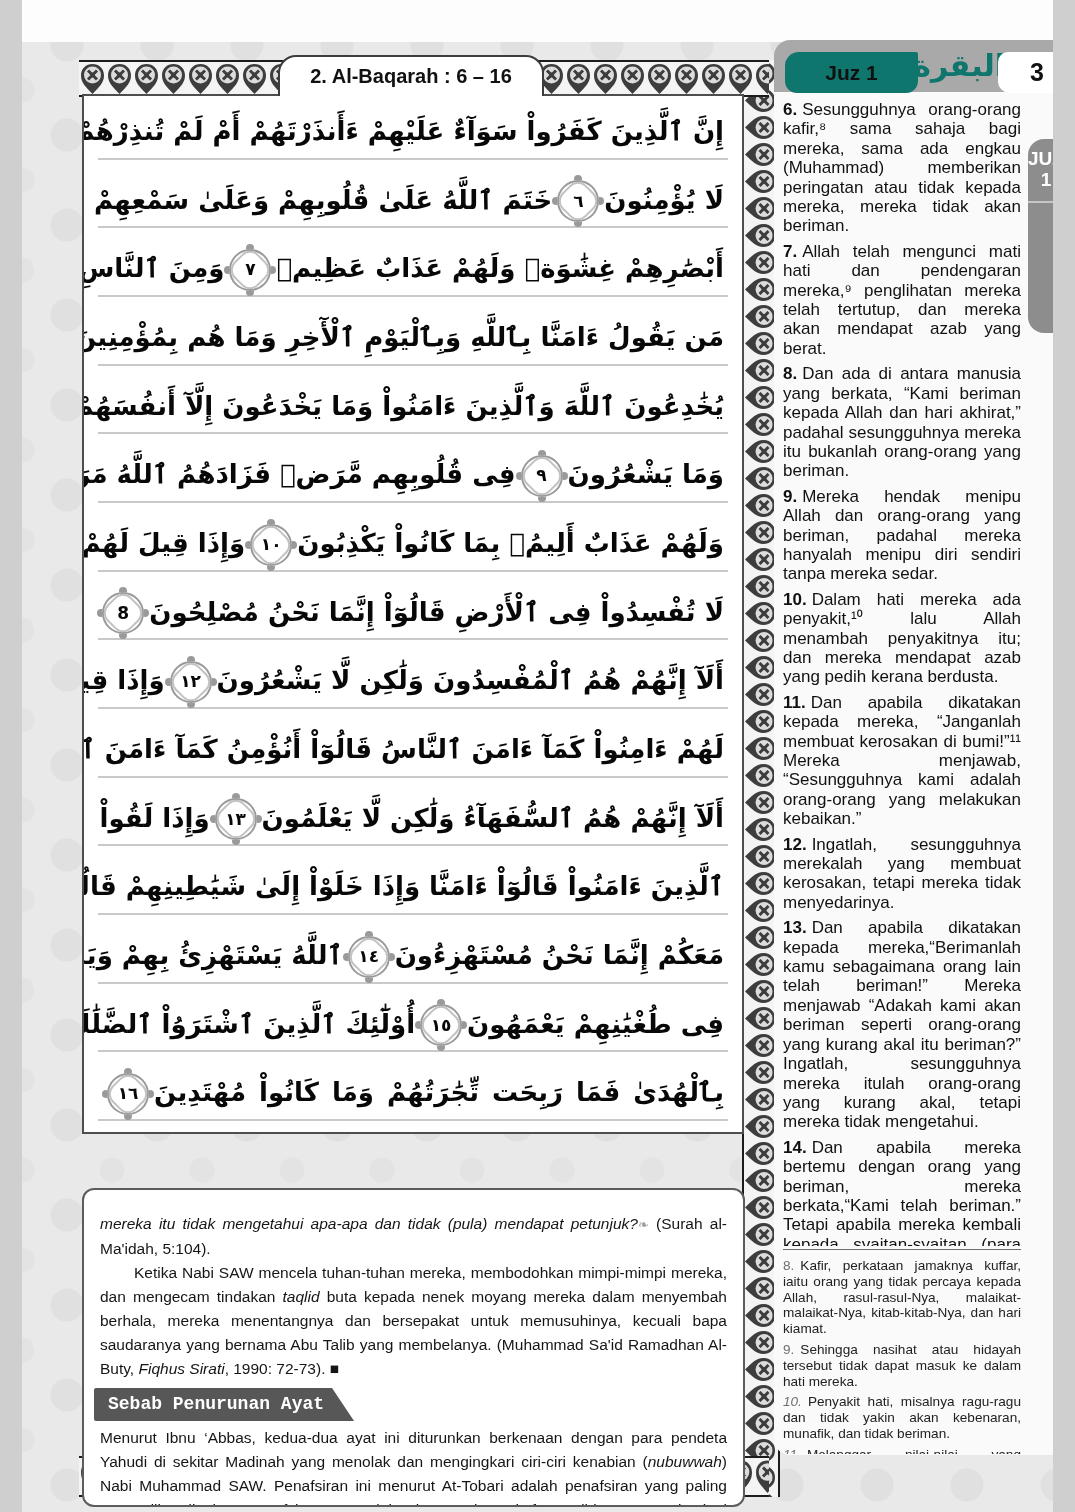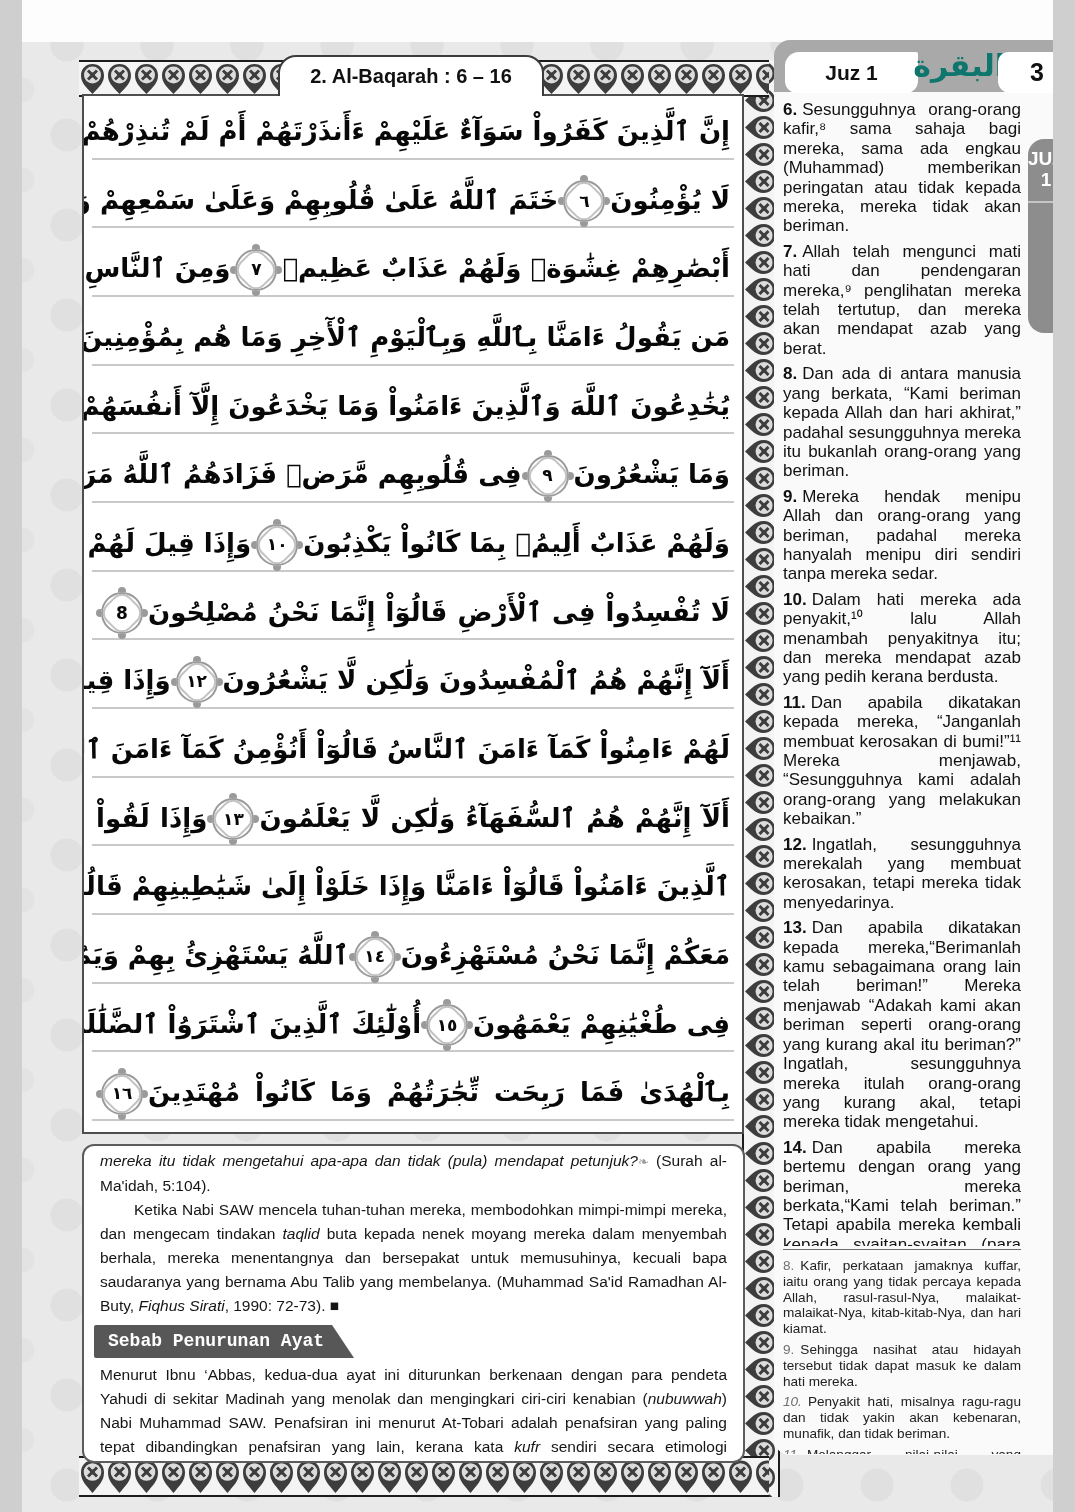--- a/index.html
+++ b/index.html
@@ -7,42 +7,42 @@
   #page { position:relative; width:1031px; height:1512px; margin:0 auto; background:#e9e9e9; overflow:hidden; }
 
   
   .band { position:absolute; border-top:2px solid #1c1c1c; border-bottom:2px solid #1c1c1c; background:#f2f2f2; z-index:2; }
   .vstrip { position:absolute; border-left:2px solid #1c1c1c; border-right:2px solid #1c1c1c; background:#f2f2f2; z-index:1; }
   .band svg, .vstrip svg { display:block; }
 
   .white-top { position:absolute; left:0; top:0; width:1075px; height:42px; background:#fdfdfd; z-index:1; }
 
   
-  .arabic-box { position:absolute; left:60px; top:94px; width:662px; height:1040px; background:#ffffff; border:2px solid #4e4e4e; z-index:3; display:flex; flex-direction:column; padding:4px 0 2px; overflow:hidden; }
+  .arabic-box { position:absolute; left:60px; top:94px; width:662px; height:1040px; background:#ffffff; border:2px solid #4e4e4e; z-index:3; display:flex; flex-direction:column; padding:4px 6px 2px; overflow:hidden; }
   .q-line { position:relative; flex:1; }
   .q-rule { position:absolute; left:8px; right:8px; bottom:9px; border-top:2px solid #c9c9c9; }
   .q-text { position:absolute; left:12px; right:12px; top:0; bottom:0; direction:rtl; font-family:"DejaVu Sans", sans-serif; font-weight:700; font-size:26px; line-height:62px; color:#080808; text-align:justify; text-align-last:justify; white-space:nowrap; }
   .ayah { position:relative; display:inline-flex; align-items:center; justify-content:center; width:42px; height:42px; margin:0 5px; vertical-align:middle; }
   .ayah::before { content:''; position:absolute; inset:0; border:2px solid #9a9a9a; border-radius:50%;
      box-shadow: 0 -22px 0 -17px #9a9a9a, 0 22px 0 -17px #9a9a9a, -22px 0 0 -17px #9a9a9a, 22px 0 0 -17px #9a9a9a; }
   .ayah::after { content:''; position:absolute; inset:4px; border:2px solid #c2c2c2; border-radius:34%; transform:rotate(45deg); }
   .ayah-num { position:relative; font-size:17px; font-weight:700; line-height:1; z-index:1; }
 
   .surah-tab { position:absolute; left:256px; top:55px; width:266px; height:41px; background:#ffffff; border:2.5px solid #3c3c3c; border-bottom:none; border-radius:18px 18px 0 0; z-index:4; display:flex; align-items:center; justify-content:center; font-size:20px; font-weight:bold; color:#111; }
 
   
-  .foot-box { position:absolute; left:60px; top:1144px; width:663px; height:319px; background:#ffffff; border:2px solid #5c5c5c; border-radius:12px; z-index:3; padding:3px 16px 4px; font-size:15.5px; line-height:24px; color:#151515; text-align:justify; overflow:hidden; }
+  .foot-box { position:absolute; left:60px; top:1188px; width:663px; height:319px; background:#ffffff; border:2px solid #5c5c5c; border-radius:12px; z-index:3; padding:22px 16px 4px; font-size:15.5px; line-height:24px; color:#151515; text-align:justify; overflow:hidden; }
   .foot-box .p1 { font-style:normal; }
   .foot-box .p2 { text-indent:34px; }
   .orn { color:#9b9b9b; font-style:normal; font-size:13px; }
   .sebab { display:inline-block; margin:7px 0 5px -6px; background:#575757; color:#ffffff; font-family:Liberation Mono, monospace; font-weight:bold; font-size:18px; padding:4px 30px 5px 14px; clip-path:polygon(0 0, calc(100% - 22px) 0, 100% 100%, 0 100%); border-radius:2px 10px 0 2px; }
 
   
   .rband { position:absolute; left:752px; top:40px; width:310px; height:53px; background:#a9a9a9; border-radius:16px 4px 0 0; z-index:1; }
-  .juz-tab { position:absolute; left:763px; top:52px; width:133px; height:41px; background:#ffffff; border-radius:14px 2px 12px 12px; z-index:2; display:flex; align-items:center; justify-content:center; font-size:21px; font-weight:bold; color:#111; }
+  .juz-tab { position:absolute; left:763px; top:52px; width:133px; height:41px; background:#0f766e; border-radius:14px 2px 12px 12px; z-index:2; display:flex; align-items:center; justify-content:center; font-size:21px; font-weight:bold; color:#111; }
   .calligraphy { position:absolute; left:877px; top:38px; width:106px; height:54px; z-index:2; display:flex; align-items:center; justify-content:flex-end; font-family:"DejaVu Sans", sans-serif; font-size:30px; font-weight:bold; color:#0f766e; }
   .pnum-tab { position:absolute; left:976px; top:52px; width:78px; height:41px; background:#ffffff; border-radius:10px 10px 12px 12px; z-index:2; display:flex; align-items:center; justify-content:center; font-size:25px; font-weight:bold; color:#111; }
   .rwhite { position:absolute; left:752px; top:92px; width:310px; height:1363px; background:#fafafa; border-radius:0 0 16px 16px; z-index:1; }
 
   .trans { position:absolute; left:761px; top:100px; width:238px; height:1146px; z-index:2; overflow:hidden; }
   .tr-p { font-size:17px; line-height:19.4px; text-align:justify; color:#111; margin-bottom:6px; }
   .tr-num { font-weight:bold; margin-right:5px; }
 
   .fn-divider { position:absolute; left:761px; top:1249px; width:238px; border-top:1.5px solid #6e6e6e; z-index:2; }
   .fns { position:absolute; left:761px; top:1258px; width:238px; height:196px; z-index:2; overflow:hidden; }

